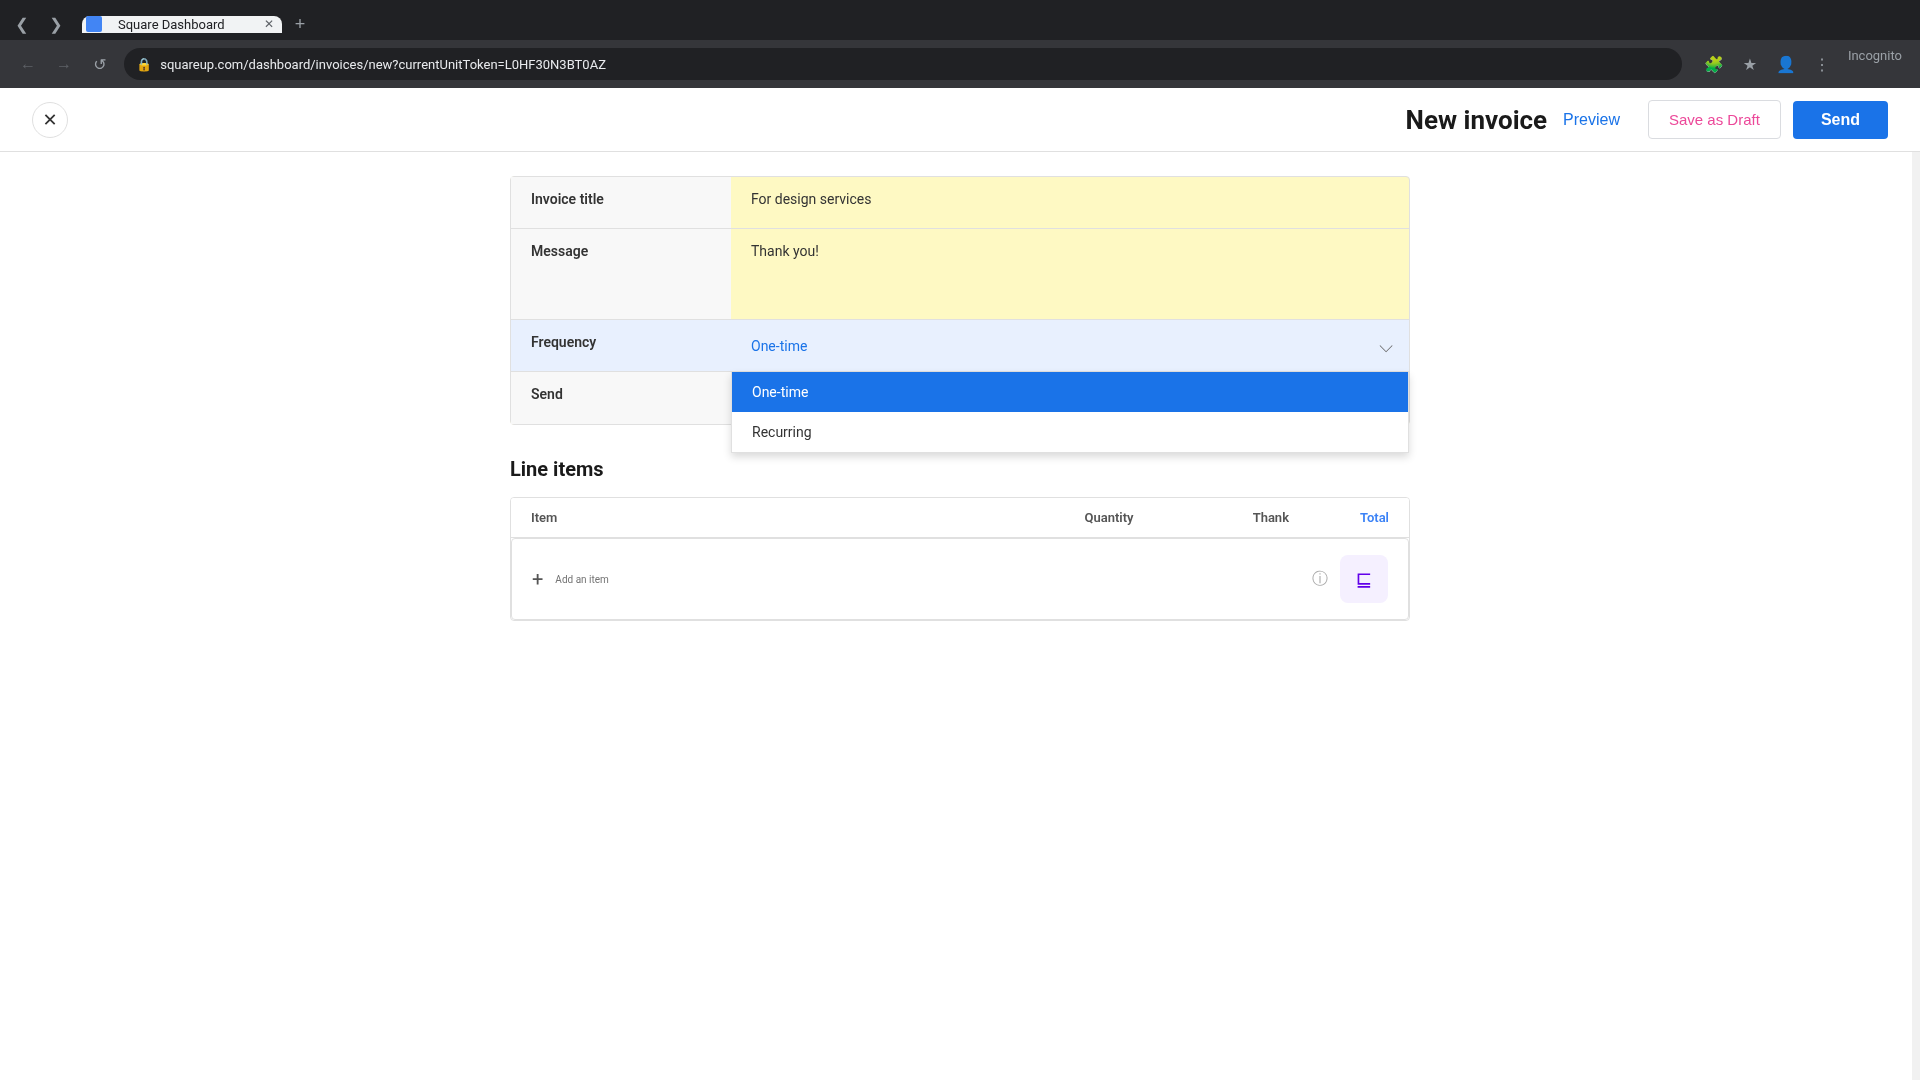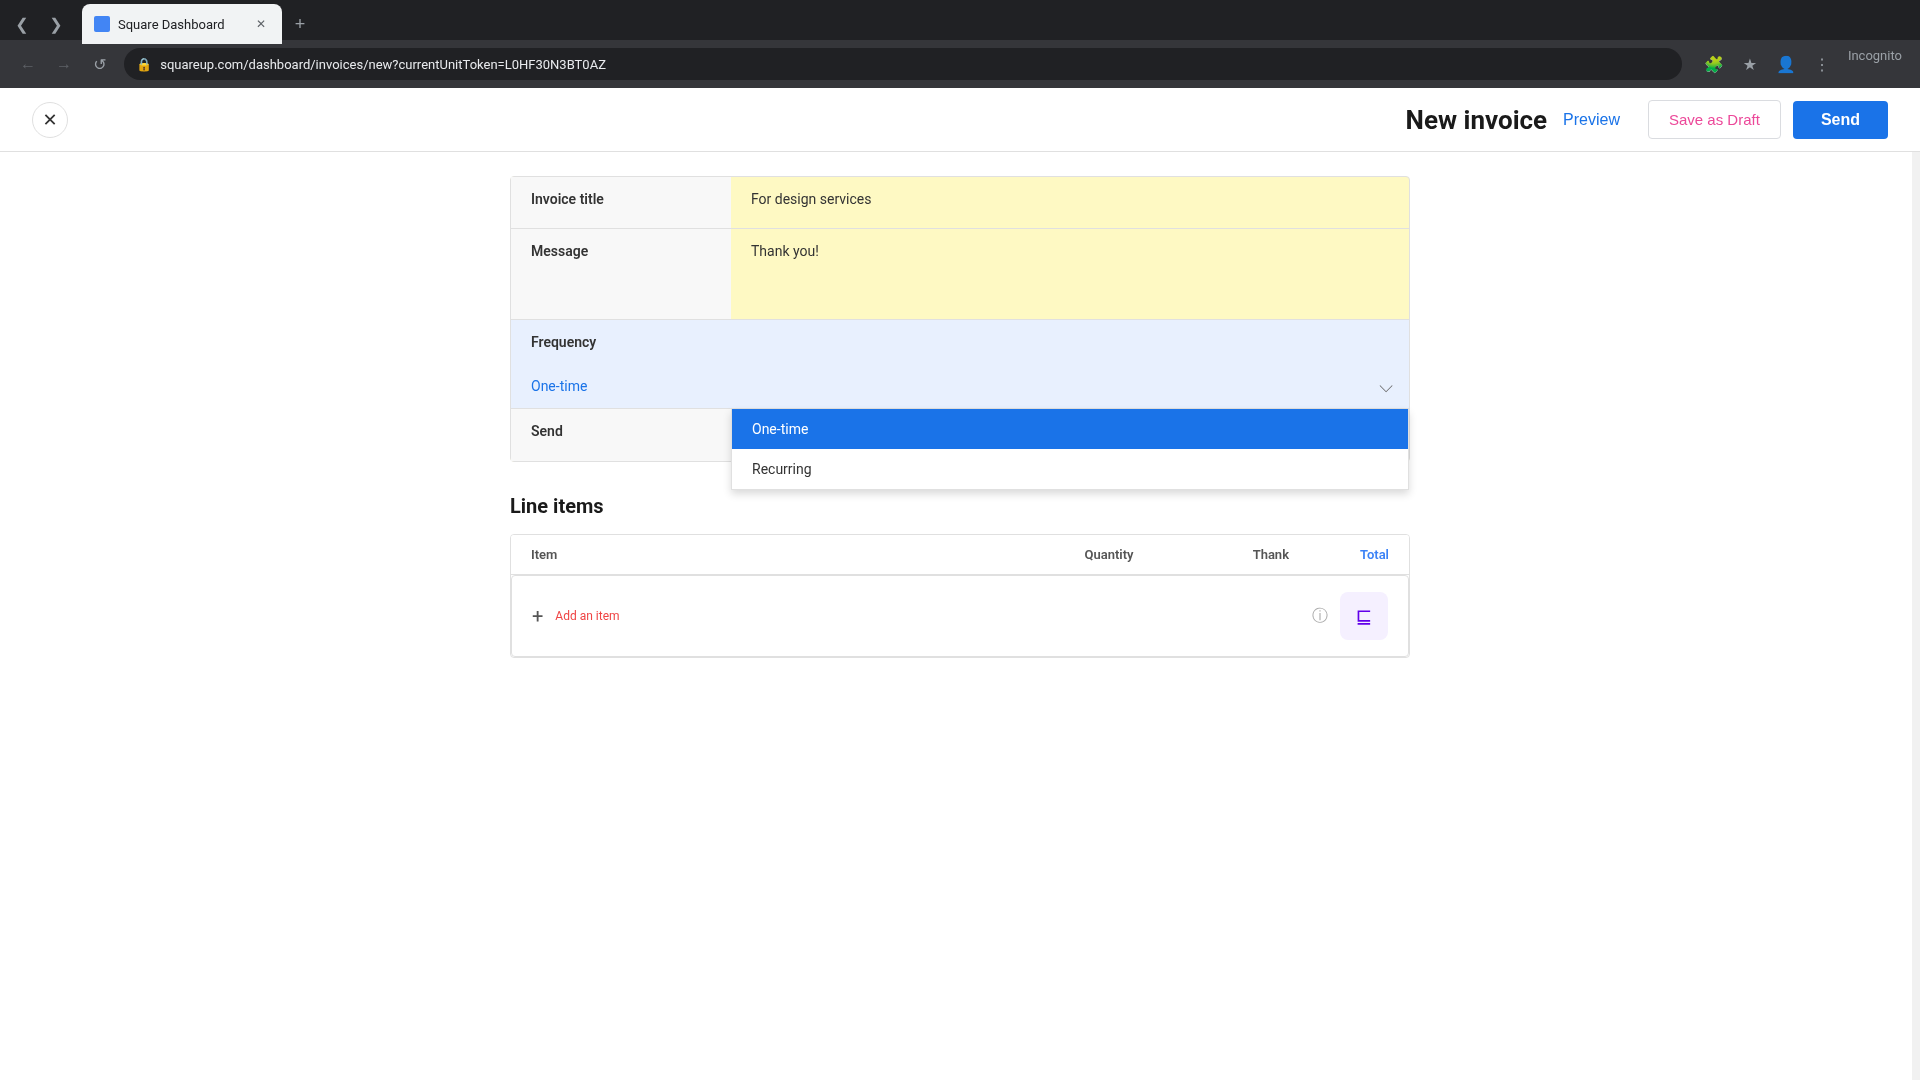--- a/index.html
+++ b/index.html
@@ -29,23 +29,23 @@
       border: none;
       background: transparent;
       color: #9aa0a6;
       cursor: pointer;
       display: flex; align-items: center; justify-content: center;
       font-size: 16px;
     }
     .browser-tab {
       background: #35363a;
       border-radius: 8px 8px 0 0;
-      padding: 0 12px;
-      height: 40px;
-      display: flex; align-items: center; gap: 8px;
+      padding: 0 4px;
+      height: 17px;
+      display: flex; align-items: center; gap: 16px;
       min-width: 200px;
       color: #e8eaed;
       font-size: 13px;
     }
     .browser-tab.active { background: #f1f3f4; color: #202124; }
     .tab-favicon { width: 16px; height: 16px; background: #4285f4; border-radius: 2px; }
     .tab-close { margin-left: auto; width: 18px; height: 18px; border-radius: 50%; border: none; background: transparent; color: #5f6368; cursor: pointer; display: flex; align-items: center; justify-content: center; font-size: 12px; }
     .tab-new { width: 28px; height: 28px; border-radius: 50%; border: none; background: transparent; color: #9aa0a6; cursor: pointer; display: flex; align-items: center; justify-content: center; font-size: 18px; }
 
     .browser-toolbar {
@@ -288,22 +288,22 @@
       flex: 1;
       display: flex;
       align-items: center;
       gap: 12px;
     }
     .plus-icon {
       font-size: 20px;
       color: #555;
     }
     .add-item-placeholder {
-      color: #ef4444;
-      font-size: 12px;
+      color: #737373;
+      font-size: 10px;
     }
     .info-icon {
       color: #aaa;
       font-size: 16px;
       margin-left: auto;
     }
     .scan-btn {
       width: 48px; height: 48px;
       background: #f5f0ff;
       border-radius: 8px;
@@ -384,21 +384,21 @@
       <div class="form-row">
         <div class="form-label">
           <span>Message</span>
         </div>
         <div class="form-value message">
           <span>Thank you!</span>
         </div>
       </div>
 
 
-      <div class="form-row dropdown-open" style="position:relative;flex-direction:column;">
+      <div class="form-row dropdown-open" style="position:relative;">
         <div class="form-label">
           <span>Frequency</span>
         </div>
         <div class="form-value frequency">
           <span class="frequency-selected">One-time</span>
           <span class="chevron-icon">⌵</span>
         </div>
       </div>
 
       <div class="form-row" style="position:relative; overflow:visible;">

